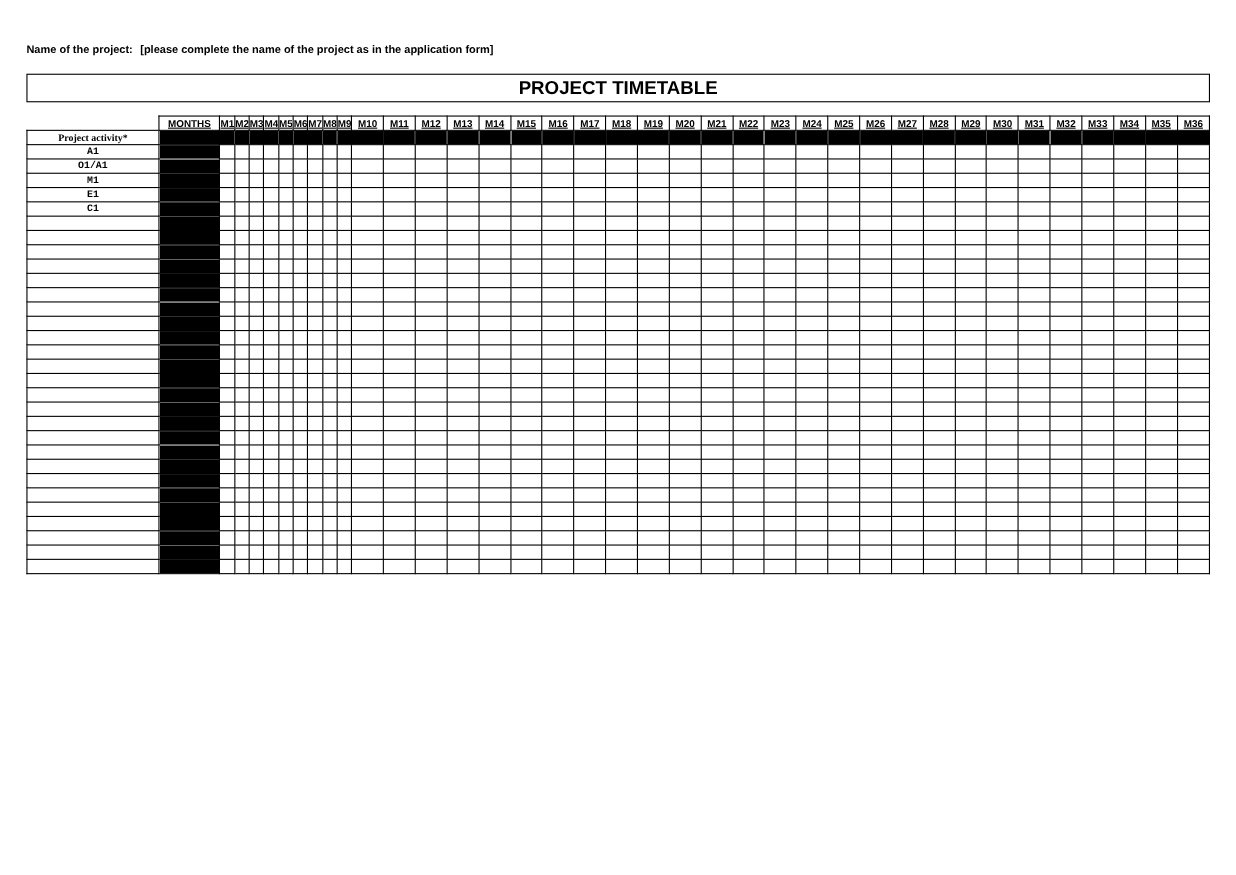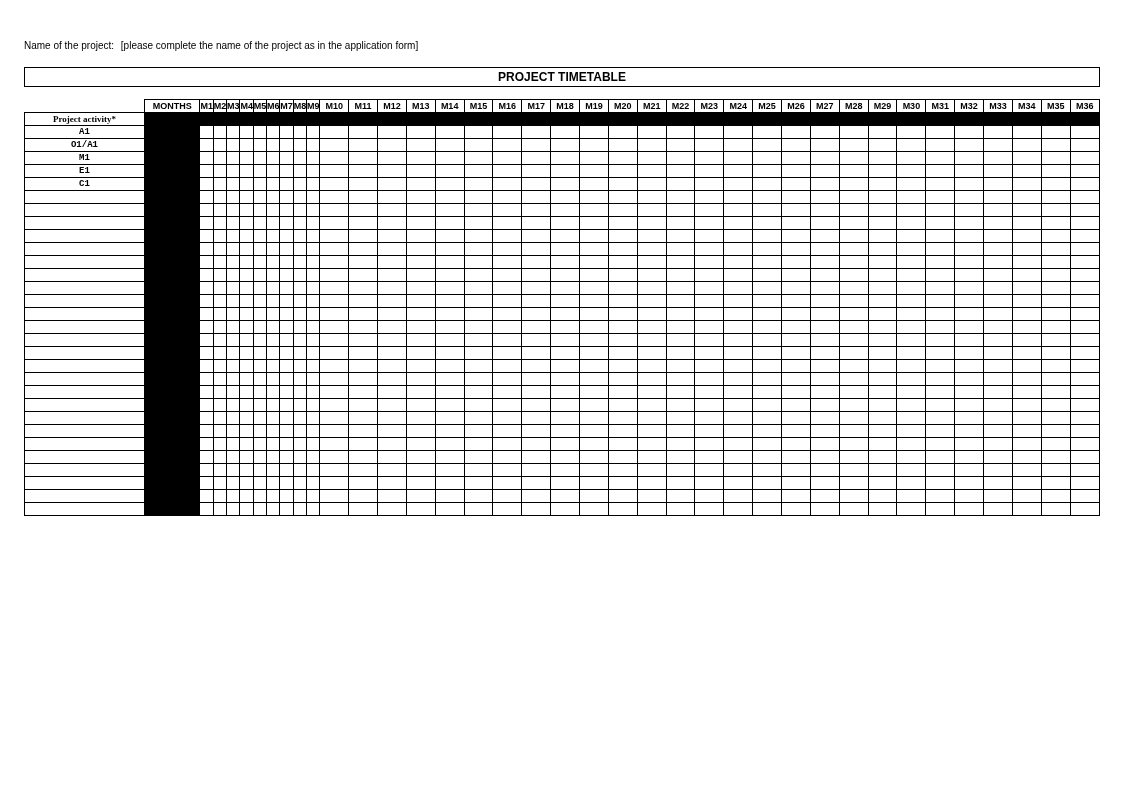--- a/index.html
+++ b/index.html
@@ -9,54 +9,56 @@
     color: #000;
     background: #fff;
     margin: 0;
     padding: 40px 24px;
     width: 1124px;
   }
   .name-row {
     margin-bottom: 16px;
   }
   .name-label {
-    font-weight: normal;
+    font-weight: bold;
     display: inline-block;
     text-align: center;
   }
   .name-value {
     display: inline-block;
     margin-left: 4px;
+    font-weight: bold;
   }
   .title-bar {
     border: 1px solid #000;
     text-align: center;
     font-weight: bold;
     padding: 2px 4px;
     margin-bottom: 12px;
-    font-size: 12px;
+    font-size: 17px;
   }
   table.timetable {
     border-collapse: collapse;
     width: 100%;
     table-layout: fixed;
   }
   table.timetable th,
   table.timetable td {
     border: 1px solid #000;
     padding: 0;
     height: 13px;
     font-size: 9px;
     text-align: center;
     vertical-align: middle;
     overflow: hidden;
     white-space: nowrap;
   }
   table.timetable th {
     font-weight: bold;
+    text-decoration: underline;
   }
   col.activity-col { width: 108px; }
   col.months-col   { width: 50px; }
   col.m-col        { width: 12px; }
   col.m10-col      { width: 26px; }
   .black-cell { background: #000; }
   .activity-header { font-weight: bold; font-family: Liberation Serif, serif; }
   .activity-cell { font-weight: bold; font-family: Liberation Mono, monospace; }
 </style>
 </head>

